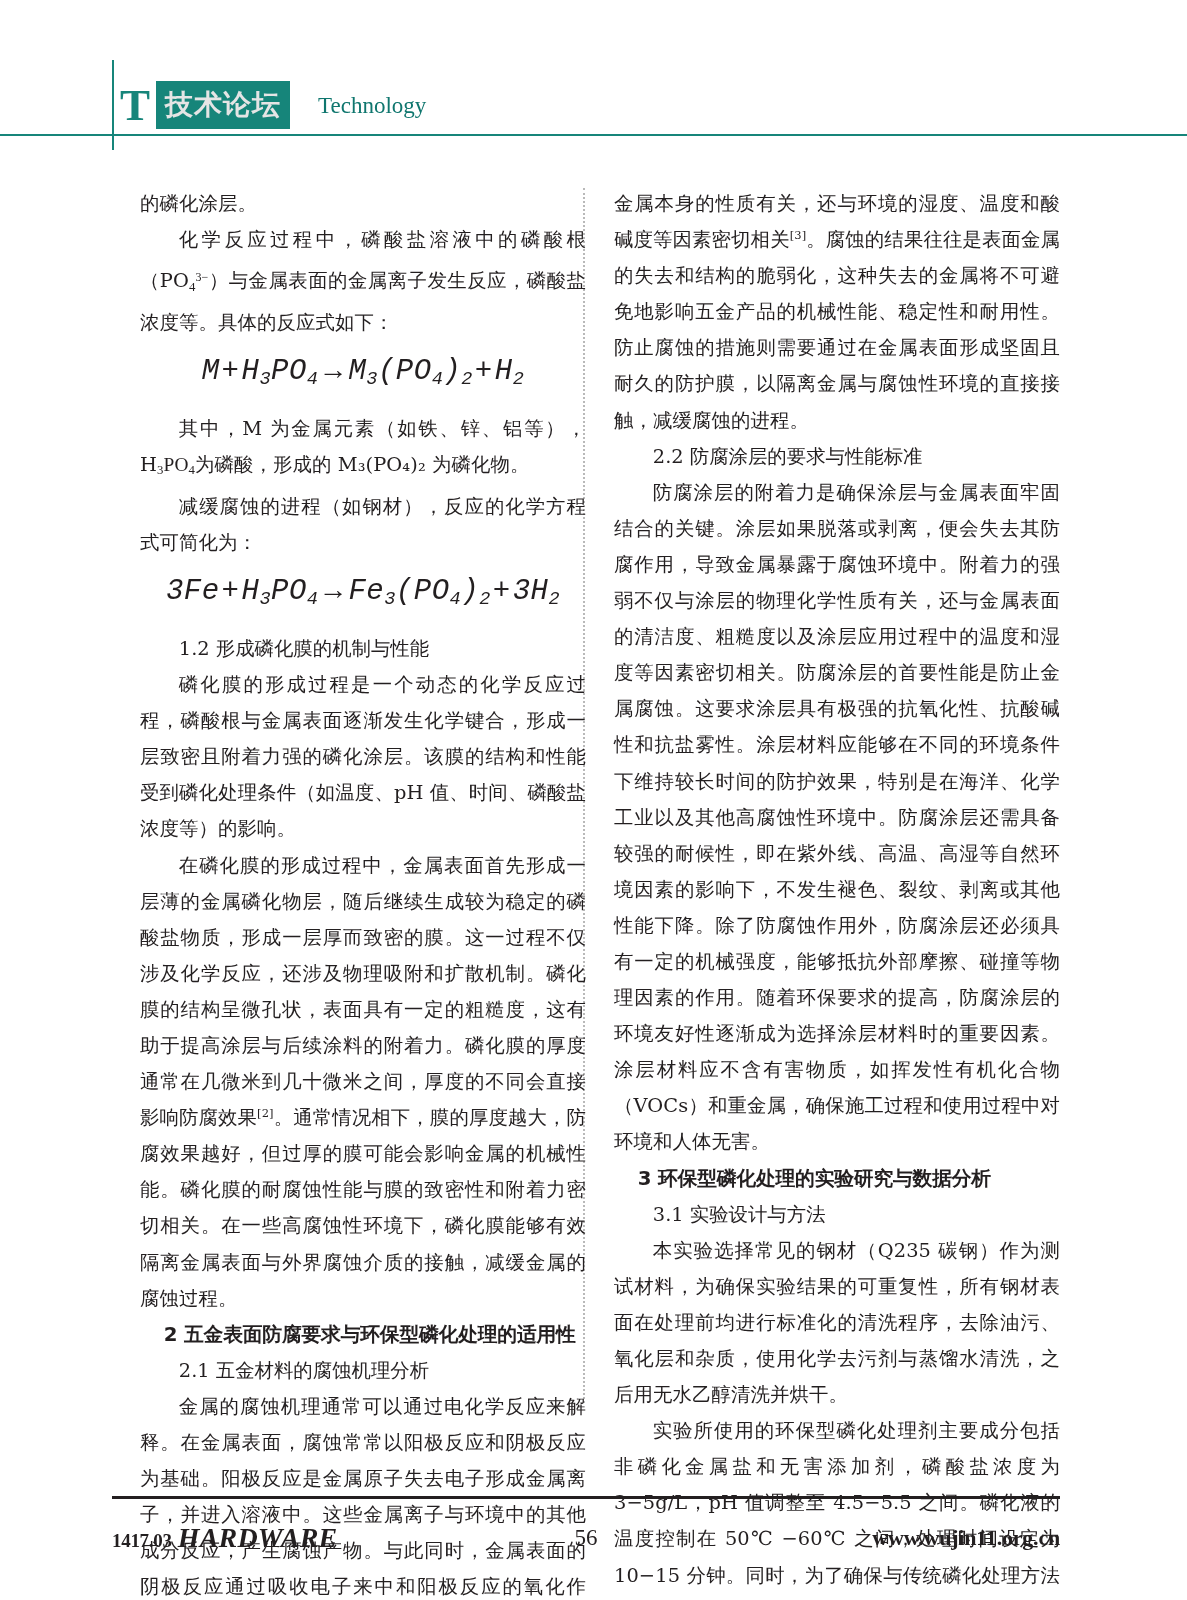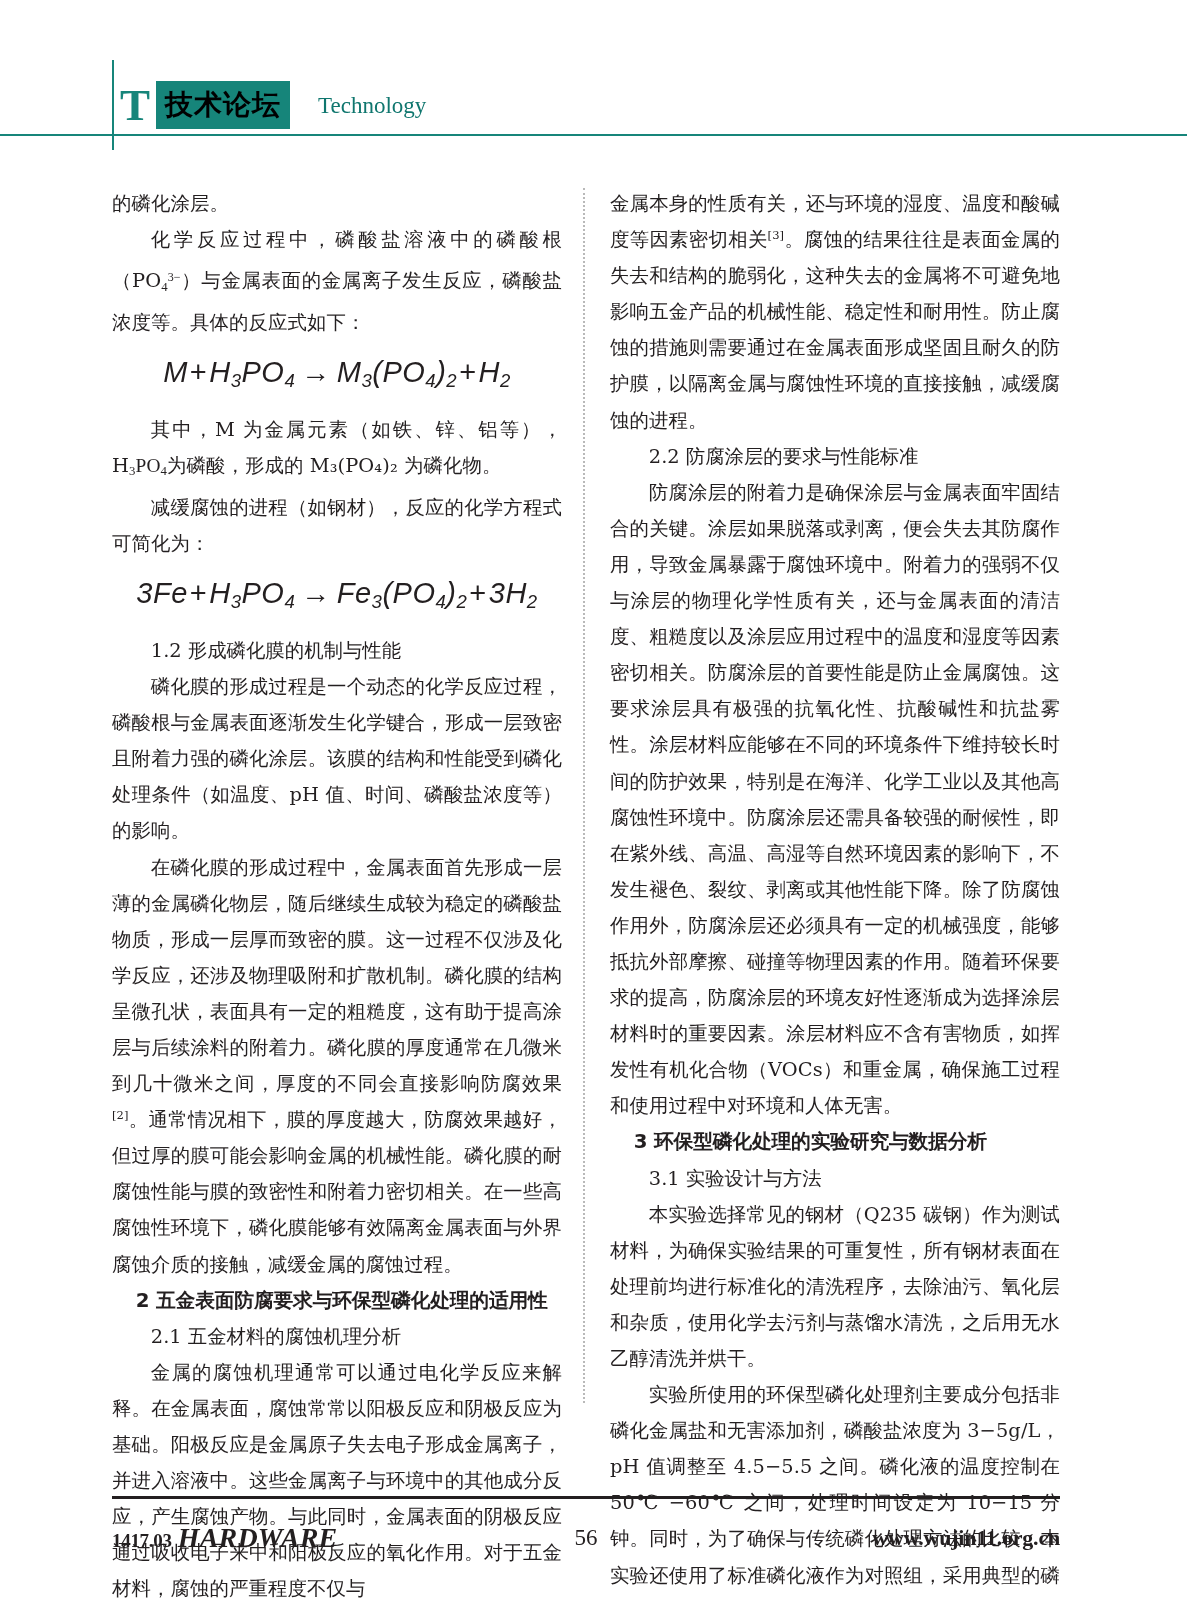--- a/index.html
+++ b/index.html
@@ -54,21 +54,21 @@
     color: #16857a;
     font-family: "Liberation Serif", "DejaVu Serif", serif;
     font-size: 45px;
     font-weight: bold;
     line-height: 48px;
     padding: 0 6px 0 2px;
     letter-spacing: 0px;
   }
   .mast-cn {
     background: #16857a;
-    color: #000000;
+    color: #e5e5e5;
     font-family: "DejaVu Sans", "Liberation Sans", sans-serif;
     font-size: 28px;
     font-weight: 600;
     line-height: 48px;
     padding: 0 9px;
     letter-spacing: 1px;
     white-space: nowrap;
   }
   .mast-en {
     color: #0f766e;
@@ -84,20 +84,21 @@
     position: absolute;
     left: 112px;
     top: 186px;
     width: 948px;
     height: 1222px;
     display: flex;
     justify-content: space-between;
   }
   .col {
     width: 450px;
+    margin-left: 28px;
   }
   .col-divider {
     position: absolute;
     left: 583px;
     top: 188px;
     width: 0;
     height: 1215px;
     border-left: 2px dotted #b9b9b9;
   }
 
@@ -134,21 +135,21 @@
   sup.ref {
     font-size: 11.5px;
     vertical-align: super;
     line-height: 0;
   }
 
   
   .eq {
     margin: 0;
     text-align: center;
-    font-family: Liberation Sans, sans-serif;
+    font-family: Liberation Mono, monospace;
     font-style: italic;
     font-size: 29px;
     line-height: 62px;
     white-space: nowrap;
     letter-spacing: 0.5px;
   }
   .eq sub {
     font-size: 0.64em;
     vertical-align: -0.28em;
     font-style: italic;

